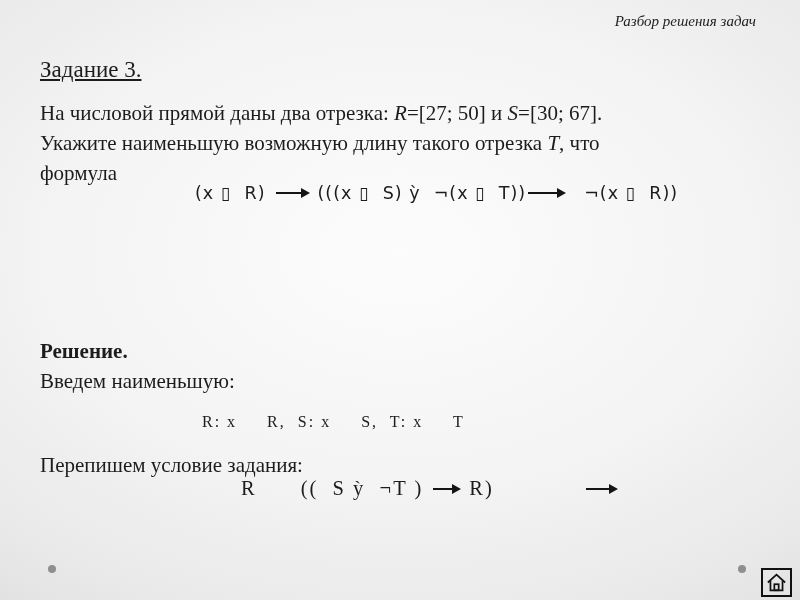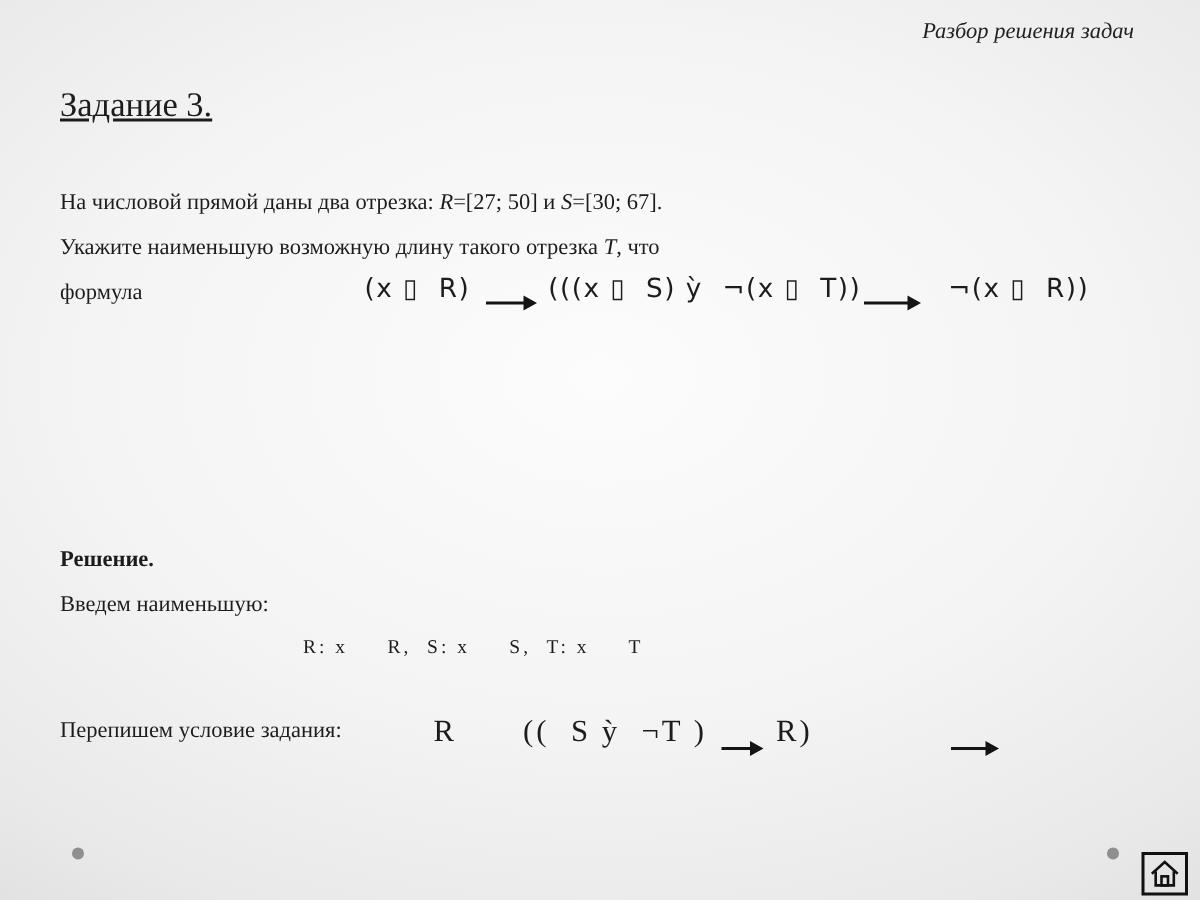--- a/index.html
+++ b/index.html
@@ -13,36 +13,36 @@
     font-family:"Liberation Serif","DejaVu Serif",serif;
   }
   .hdr{
     position:absolute;top:13px;right:44px;
     font-style:italic;font-size:15px;color:#222;
   }
   .task-title{
     position:absolute;top:57px;left:40px;
     font-size:23px;text-decoration:underline;
   }
-  .para{position:absolute;left:40px;font-size:15px;line-height:30px;white-space:nowrap;margin-top:22px;}
+  .para{position:absolute;left:40px;font-size:21px;line-height:30px;white-space:nowrap;}
   .p1{top:98px;}
   .p2{top:247px;}
   .sol{top:336px;}
   .rewrite{top:450px;}
   .b{font-weight:bold;}
   .iv{font-style:italic;}
-  .formula{position:absolute;display:flex;align-items:flex-end;white-space:pre;margin-left:48px;}
+  .formula{position:absolute;display:flex;align-items:center;white-space:pre;}
   .f1{
     top:183px;left:195px;
     font-family:"DejaVu Sans","Liberation Sans",sans-serif;
     font-size:17.5px;letter-spacing:1px;
   }
   .f2{
-    position:absolute;top:423px;left:202px;
-    font-size:13px;letter-spacing:2px;white-space:pre;text-align:center;
+    position:absolute;top:413px;left:202px;
+    font-size:16px;letter-spacing:2px;white-space:pre;text-align:center;
   }
   .f3{top:477px;left:241px;font-size:20.5px;letter-spacing:2px;}
   .arrow{
     position:relative;display:inline-block;
     height:2px;background:#141414;vertical-align:middle;flex:none;
   }
   .arrow::after{
     content:"";position:absolute;right:-2px;top:-4px;
     border-left:9px solid #141414;
     border-top:5px solid transparent;border-bottom:5px solid transparent;

